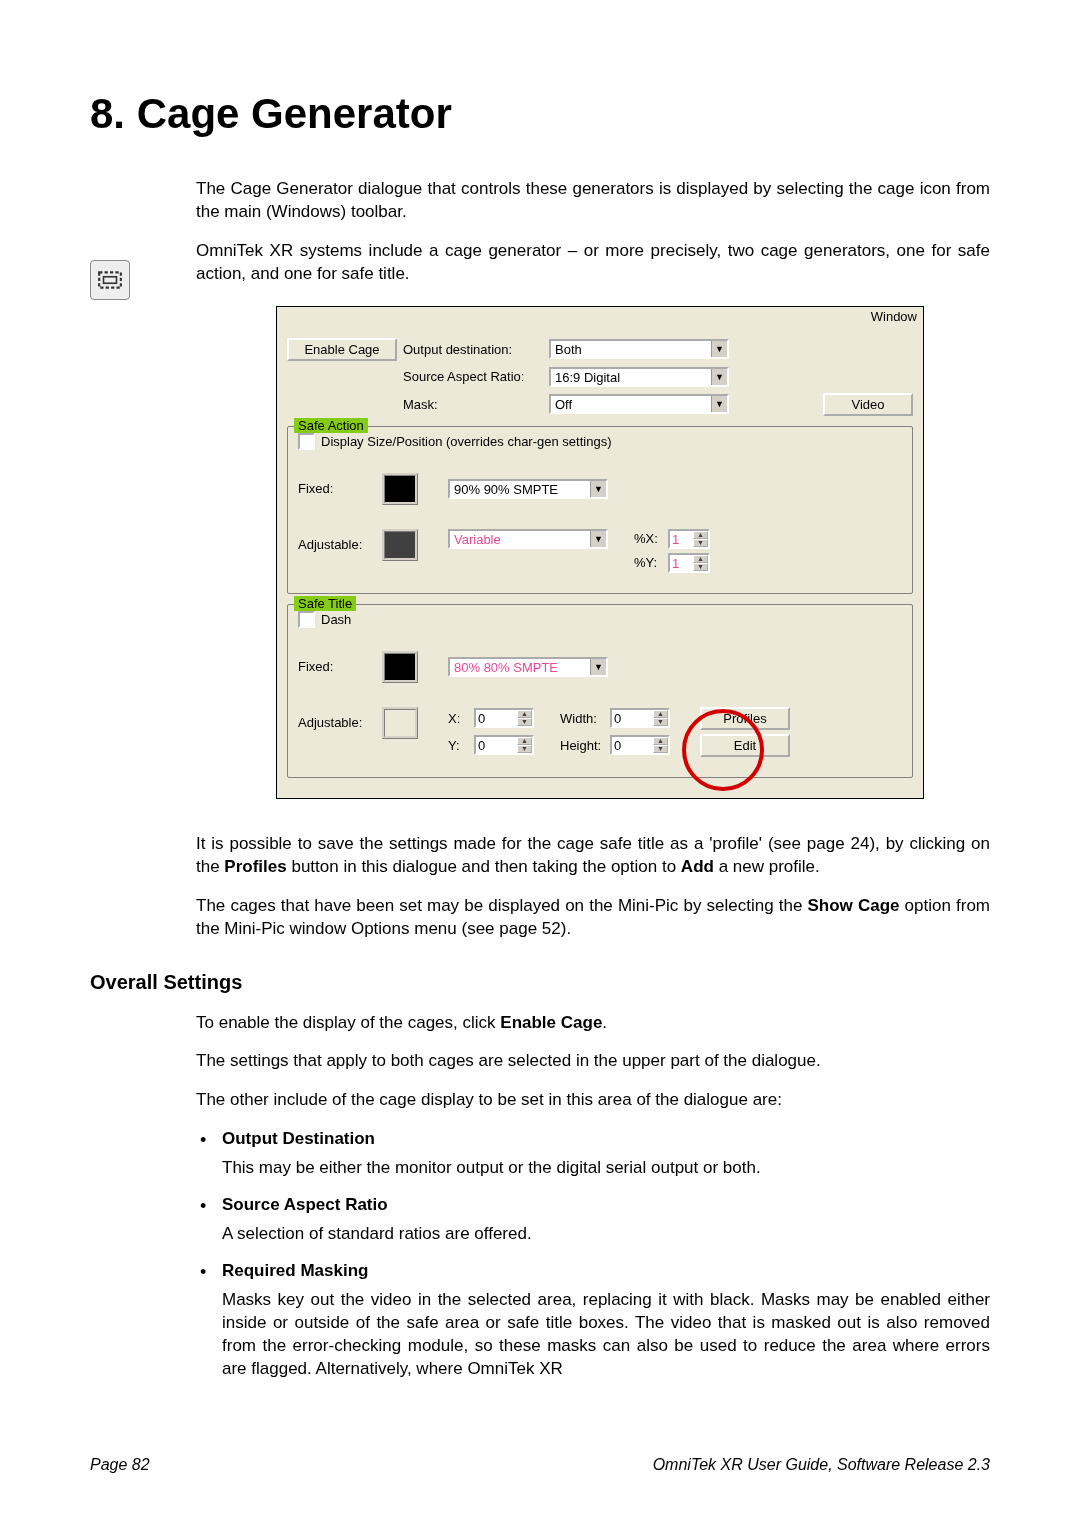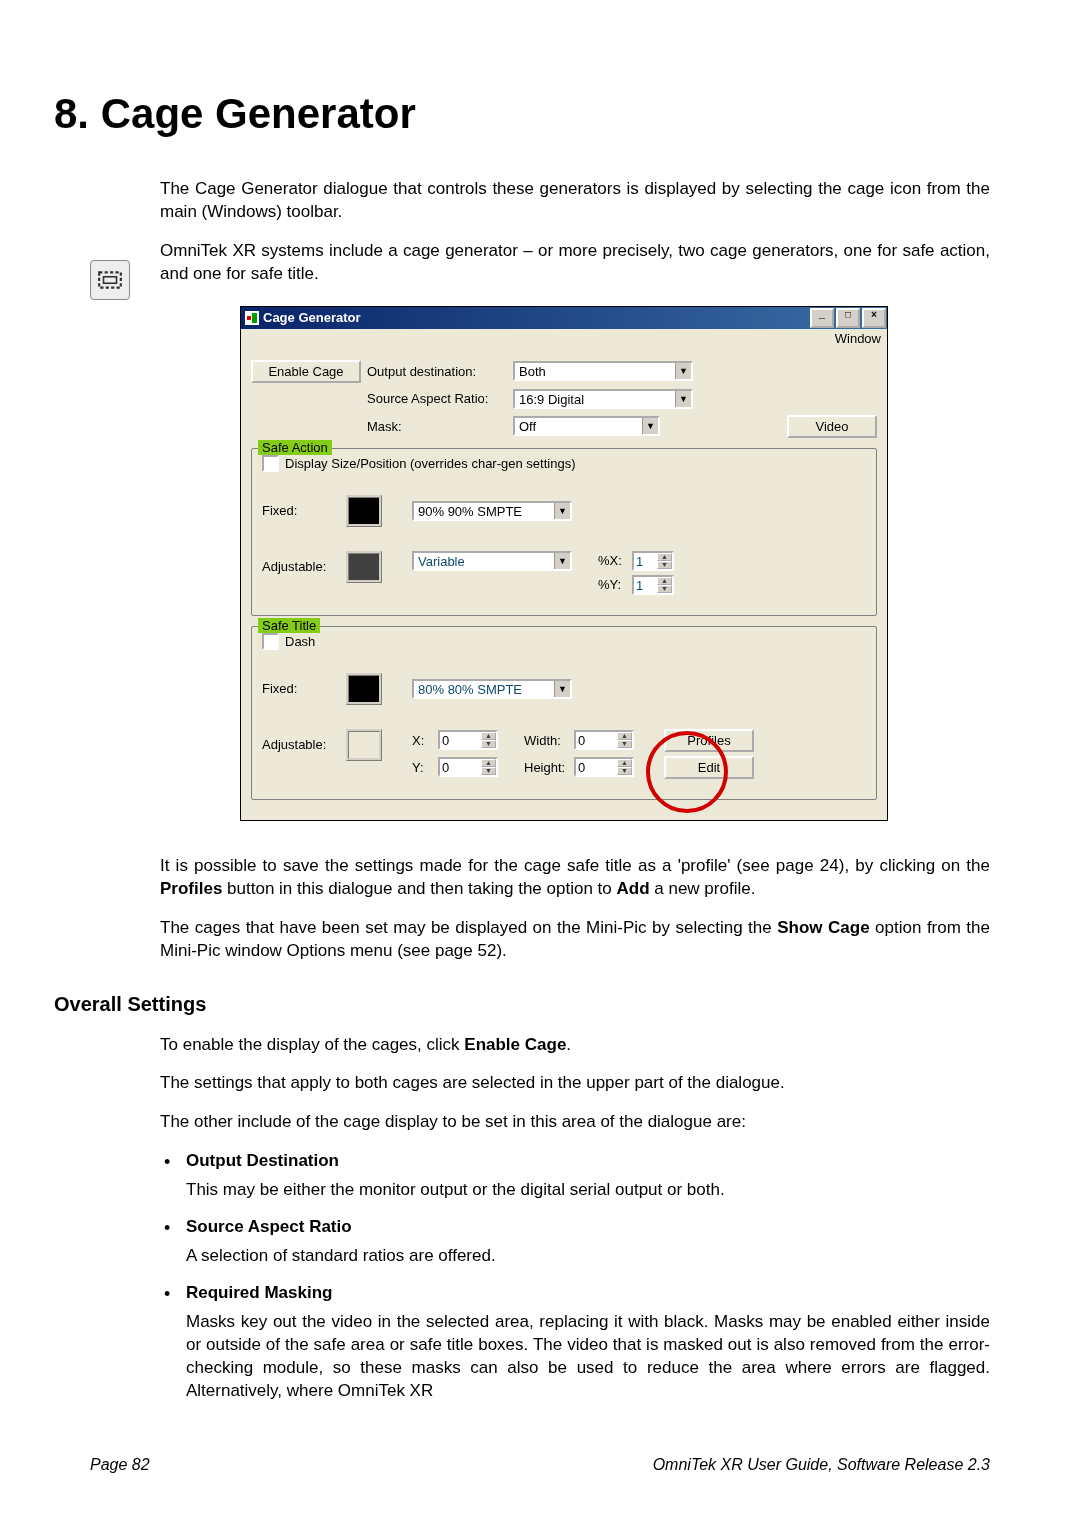--- a/index.html
+++ b/index.html
@@ -5,21 +5,21 @@
   body {
     margin: 0;
     background: #fff;
     font-family: Arial, Helvetica, sans-serif;
     color: #000;
     width: 1080px;
     height: 1528px;
     position: relative;
   }
   .page {
-    padding: 90px 90px 40px 54px;
+    padding: 90px 90px 40px 90px;
     box-sizing: border-box;
   }
   .chapter-title {
     font-size: 42px;
     font-weight: bold;
     margin-bottom: 40px;
   }
   .body-text {
     margin-left: 106px;
     font-size: 17px;
@@ -210,21 +210,21 @@
   }
   .spinner .sp-btns div {
     flex: 1;
     background: #d4d0c8;
     border: 1px outset #fff;
     font-size: 7px;
     line-height: 6px;
     text-align: center;
     color:#404040;
   }
-  .disabled .dd-text, .disabled .sp-text { color: #0c4a6e; }
+  .disabled .dd-text, .disabled .sp-text { color: #ec4899; }
   .red-circle {
     position: absolute;
     width: 74px;
     height: 74px;
     border: 4px solid #d20000;
     border-radius: 50%;
   }
 
   
   .subheading {
@@ -283,28 +283,20 @@
   </div>
 
   <div class="body-text">
     <p>The Cage Generator dialogue that controls these generators is displayed by selecting the cage icon from the main (Windows) toolbar.</p>
     <p>OmniTek XR systems include a cage generator – or more precisely, two cage generators, one for safe action, and one for safe title.</p>
   </div>
 
   <div class="dialog-wrap">
     <div class="dialog" style="position:relative;">
 
-      <div class="titlebar">
-        <span class="titlebar-icon"></span>
-        <span>Cage Generator</span>
-        <span class="titlebar-spacer"></span>
-        <span class="sysbtn">_</span>
-        <span class="sysbtn">□</span>
-        <span class="sysbtn">×</span>
-      </div>
 
       <div class="menubar">Window</div>
 
       <div class="panel">
 
         <div class="row">
           <button class="btn" style="width:110px;">Enable Cage</button>
           <span class="lbl" style="width:140px;">Output destination:</span>
           <span class="dropdown" style="width:180px;">
             <span class="dd-text">Both</span>
@@ -317,21 +309,21 @@
           <span class="lbl" style="width:140px;">Source Aspect Ratio:</span>
           <span class="dropdown" style="width:180px;">
             <span class="dd-text">16:9 Digital</span>
             <span class="dd-arrow">▼</span>
           </span>
         </div>
 
         <div class="row">
           <span style="width:110px;"></span>
           <span class="lbl" style="width:140px;">Mask:</span>
-          <span class="dropdown" style="width:147px;">
+          <span class="dropdown" style="width:180px;">
             <span class="dd-text">Off</span>
             <span class="dd-arrow">▼</span>
           </span>
           <span style="flex:1;"></span>
           <button class="btn" style="width:70px;">Video</button>
         </div>
 
         <div class="fieldset">
           <div class="fieldset-legend">Safe Action</div>
 

